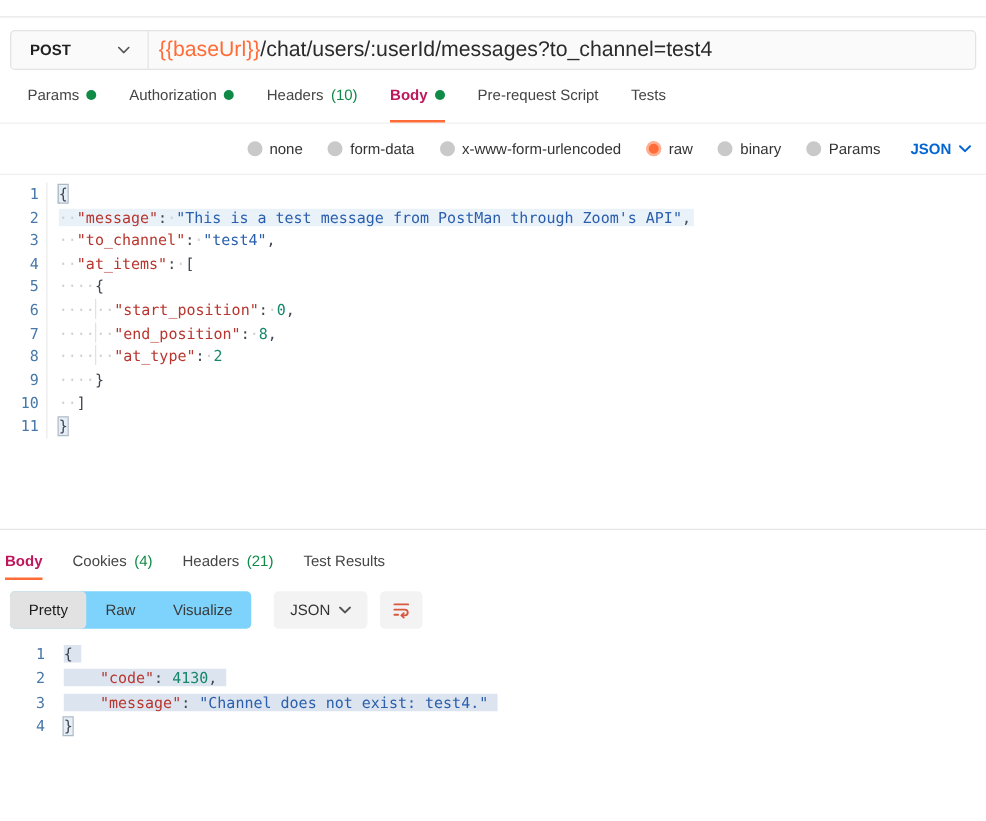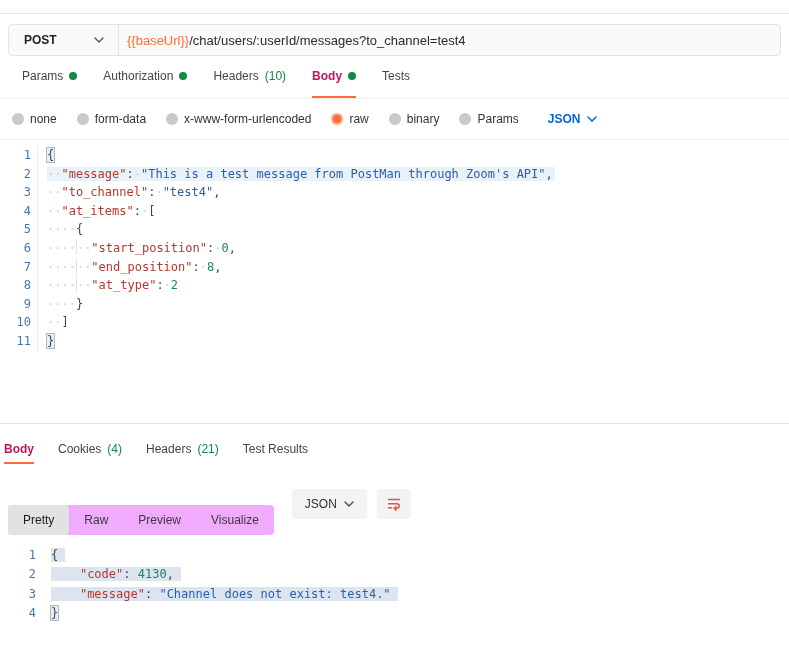--- a/index.html
+++ b/index.html
@@ -7,34 +7,34 @@
     font-family:"Liberation Sans", sans-serif; color:#212121; }
 
   .top-rule { height:14px; border-bottom:1px solid #e7e7e7; }
 
   
   .url-row { margin:10px 8px 0 8px; height:32px; border:1px solid #e3e3e3;
     border-radius:4px; background:#fafafa; display:flex; align-items:stretch; }
   .method { width:109px; display:flex; align-items:center; justify-content:space-between;
     padding:0 14px 0 15px; font-size:12px; font-weight:700; color:#1f1f1f; cursor:pointer; }
   .vdiv { width:1px; background:#e3e3e3; }
-  .url-text { display:flex; align-items:center; padding-left:8px; font-size:13px; color:#2b2b2b; flex:1; white-space:nowrap; overflow:hidden; }
+  .url-text { display:flex; align-items:center; padding-left:8px; font-size:17px; color:#2b2b2b; flex:1; white-space:nowrap; overflow:hidden; }
   .url-base { color:var(--accent-orange); }
 
   
   .req-tabs { display:flex; align-items:stretch; gap:26px; padding:0 22px; height:43px;
     border-bottom:1px solid #f0f0f0; font-size:12px; color:#454545; }
   .tab { display:flex; align-items:center; gap:6px; cursor:pointer; border-bottom:2px solid transparent; }
   .tab.active { color:#be185d; font-weight:600; border-bottom-color:var(--accent-orange); }
   .dot { width:8px; height:8px; border-radius:50%; background:var(--success-green); flex:none; }
   .count { color:var(--success-green); }
 
   
-  .radio-row { display:flex; align-items:center; gap:25px; padding:0 12px; height:41px;
-    border-bottom:1px solid #f0f0f0; font-size:12px; color:#333; }
+  .radio-row { display:flex; align-items:center; gap:20px; padding:0 12px; height:41px;
+    border-bottom:1px solid #f0f0f0; font-size:12px; color:#333;justify-content:flex-end; }
   .radio-item { display:flex; align-items:center; gap:6px; cursor:pointer; }
   .radio { width:12px; height:12px; border-radius:50%; background:#c9c9c9; flex:none; }
   .radio.selected { background:var(--accent-orange); box-shadow:inset 0 0 0 2px rgba(255,255,255,.45); }
   .lang-link { display:flex; align-items:center; gap:6px; color:var(--link-blue); font-weight:600; cursor:pointer; margin-left:4px; }
 
   
   .editor { font-family:"DejaVu Sans Mono","Liberation Mono",monospace; font-size:12px; }
   .editor-request { height:284px; border-bottom:1px solid #e5e5e5; padding-top:6px; }
   .editor-request .code-line { line-height:18.6px; }
   .editor-response .code-line { line-height:19.4px; }
@@ -50,21 +50,21 @@
   .match { outline:1px solid #a9bac9; background:#e8eef6; }
   .cursor { display:inline-block; width:1px; height:13px; background:#222; vertical-align:middle; margin-right:-1px; }
   .guide { display:inline-block; width:0; border-left:1px solid #e2e2e2; height:16px; vertical-align:text-bottom; }
   .editor-request .sel { background:#e9f1f9; padding-right:2px; }
   .editor-response .sel { background:#dbe4ef; padding-right:7px; }
 
   
   .resp-section { margin-top:12px; padding-left:4px; }
   .resp-tabs { display:flex; align-items:stretch; gap:24px; height:28px; font-size:12px; color:#454545; }
   .views-row { display:flex; align-items:center; gap:10px; margin-top:9px; padding-left:4px; }
-  .segmented { display:flex; background:#f0abfc; border-radius:4px;margin-top:32px; }
+  .segmented { display:flex; background:#7dd3fc; border-radius:4px; }
   .seg-btn { padding:8px 15px; font-size:12px; color:#3a3a3a; border-radius:4px; cursor:pointer; }
   .seg-btn.active { background:#e2e2e2; color:#1c1c1c; }
   .lang-btn { display:flex; align-items:center; gap:7px; background:#f3f3f3; border-radius:4px;
     padding:8px 13px; font-size:12px; color:#333; margin-left:8px; cursor:pointer; }
   .wrap-btn { background:#f3f3f3; border-radius:4px; width:34px; height:30px;
     display:flex; align-items:center; justify-content:center; cursor:pointer; }
   .editor-response { margin-top:11px; }
   .chev { display:inline-flex; color:#555; }
   .lang-link .chev { color:var(--link-blue); }
 </style>
@@ -100,20 +100,23 @@
     </div>
     <div class="tab">
       <span>Headers</span>
       <span class="count">(10)</span>
     </div>
     <div class="tab active">
       <span>Body</span>
       <span class="dot"></span>
     </div>
     <div class="tab">
+      <span>Pre-request Script</span>
+    </div>
+    <div class="tab">
       <span>Tests</span>
     </div>
   </div>
 
 <div class="radio-row">
   <span id="radio-group" style="display:flex;align-items:center;gap:20px;">
       <label class="radio-item">
         <span class="radio"></span>
         <span>none</span>
       </label>
@@ -177,21 +180,20 @@
       </div>
       <div class="tab">
         <span>Test Results</span>
       </div>
     </div>
 
   <div class="views-row">
     <div class="segmented" id="views-seg">
         <div class="seg-btn active">Pretty</div>
         <div class="seg-btn">Raw</div>
-        <div class="seg-btn">Preview</div>
         <div class="seg-btn">Visualize</div>
       </div>
     <div class="lang-btn">
       <span>JSON</span>
       <span class="chev">
         <svg width="10" height="6" viewBox="0 0 10 6">
             <path d="M1 1l4 4 4-4" stroke="currentColor" fill="none" stroke-width="1.5" stroke-linecap="round"></path>
           </svg>
       </span>
     </div>

